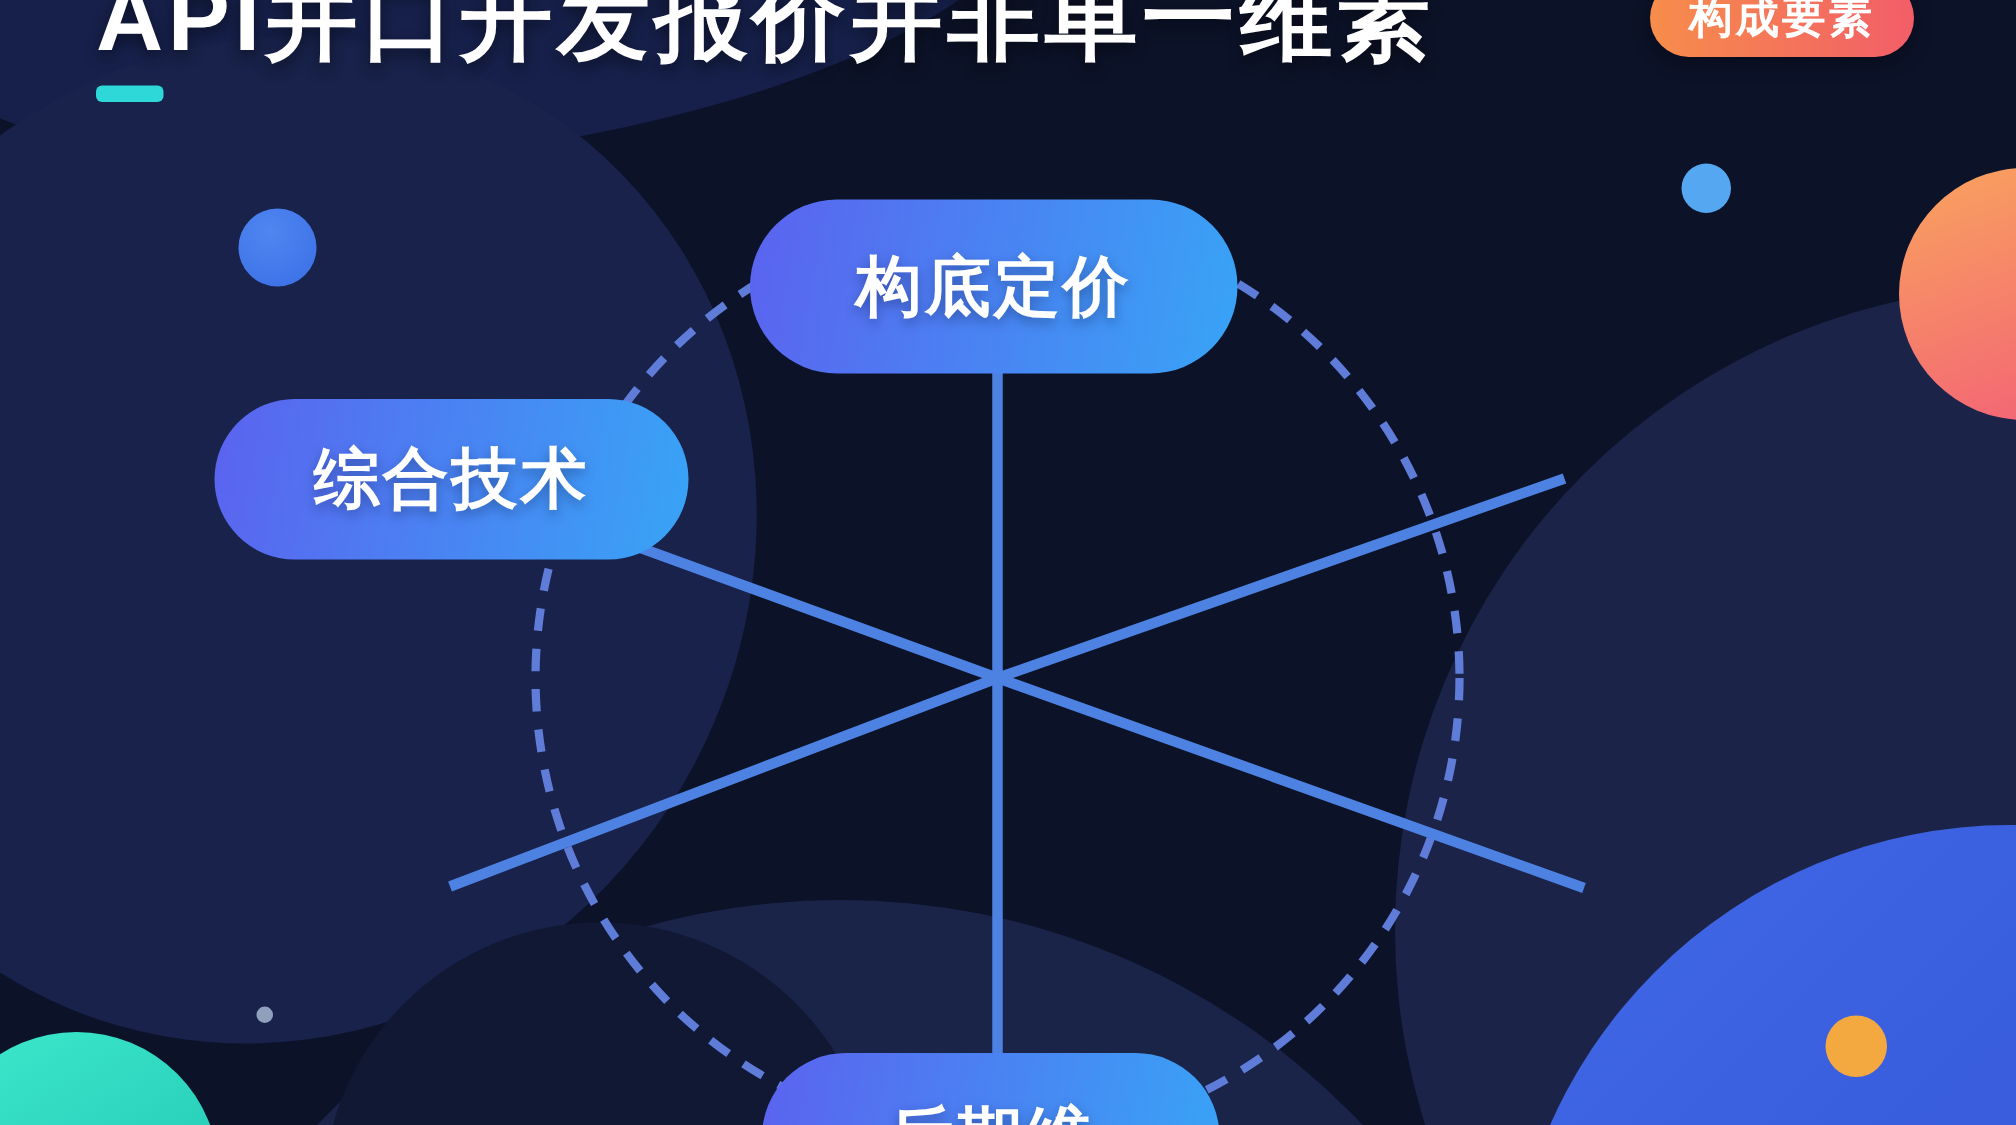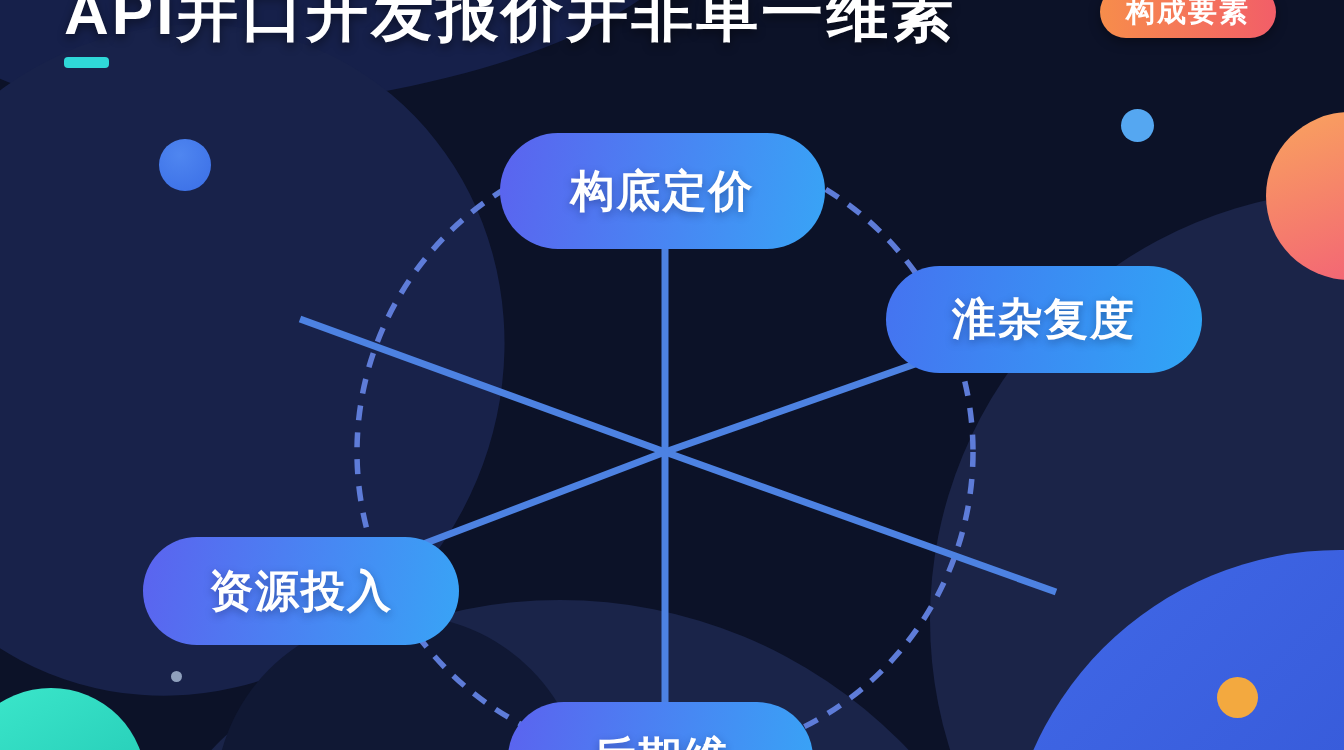--- a/index.html
+++ b/index.html
@@ -100,25 +100,22 @@
       <line x1="1043" y1="319" x2="665" y2="452"></line>
       <line x1="300" y1="591" x2="665" y2="452"></line>
       <line x1="1056" y1="592" x2="665" y2="452"></line>
       <line x1="665" y1="756" x2="665" y2="452"></line>
     </g>
   </svg>
 
   <div class="pill grad-a pill-top">
     <span>构底定价</span>
   </div>
-  <div class="pill grad-b pill-right-upper">
-    <span>淮杂复度</span>
-  </div>
-  <div class="pill grad-a pill-left-lower">
-    <span>资源投入</span>
+  <div class="pill grad-a pill-left-upper">
+    <span>综合技术</span>
   </div>
   <div class="pill grad-a pill-bottom">
     <span>后期维</span>
   </div>
 
 
   <h1 class="title">API并口开发报价并非单一维素</h1>
   <div class="title-underline"></div>
   <div class="badge">
     <span>构成要素</span>

